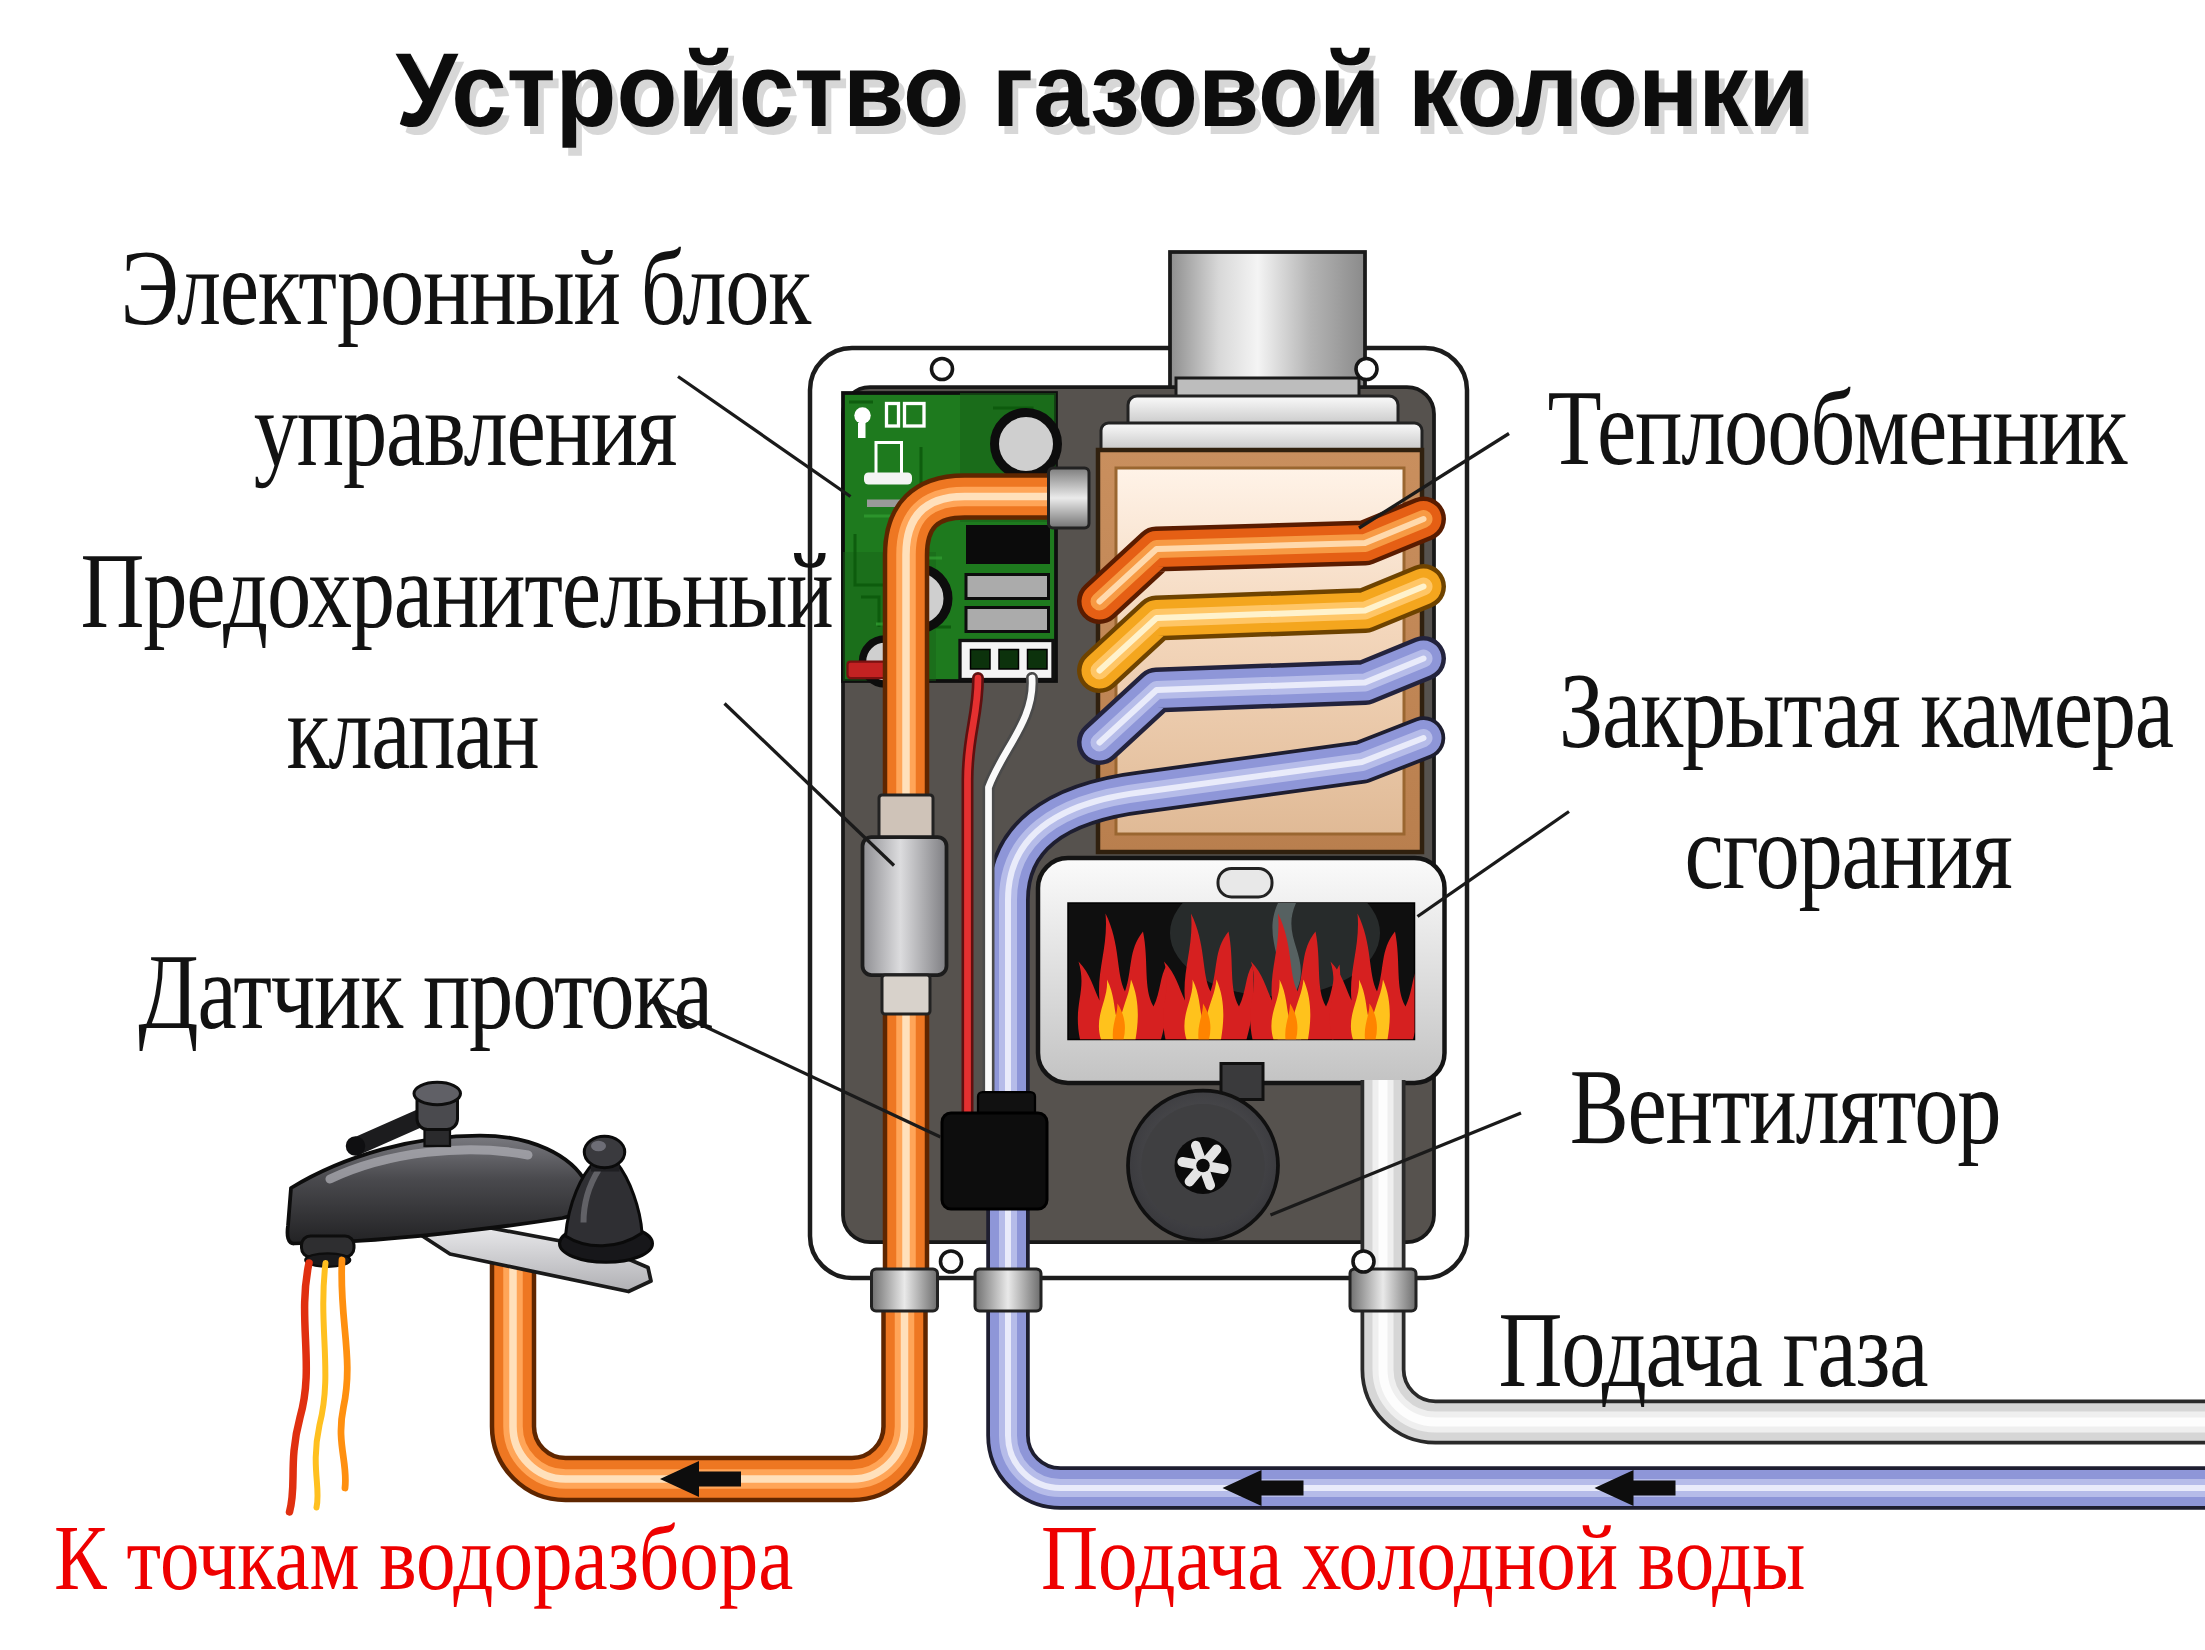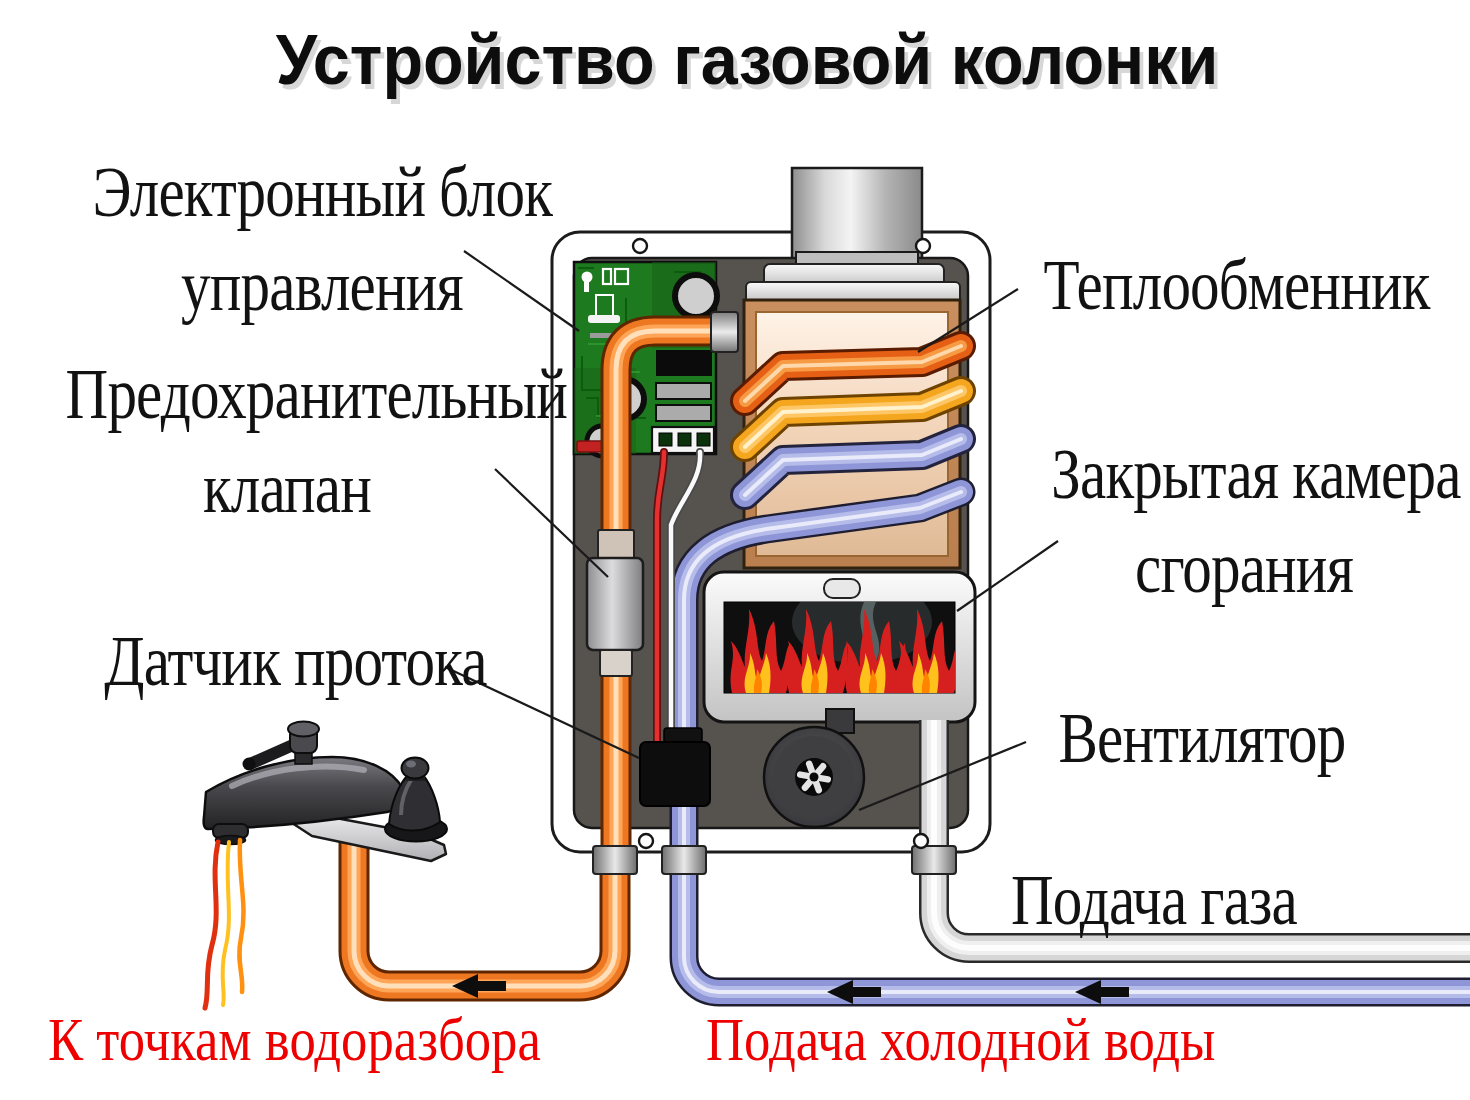--- a/index.html
+++ b/index.html
@@ -1,18 +1,18 @@
 <!DOCTYPE html>
 <html><head>
 <meta charset="utf-8">
 <style>
   html,body{margin:0;padding:0;}
   body{width:1470px;height:1100px;background:#ffffff;position:relative;overflow:hidden;
        font-family:"Liberation Serif",serif;}
-  .stage{position:absolute;left:12px;top:0;width:1302px;height:1100px;}
+  .stage{position:absolute;left:0;top:0;width:1302px;height:1100px;}
   svg.diagram{position:absolute;left:0;top:0;z-index:1;}
   .title{position:absolute;left:0;top:20px;width:1470px;text-align:center;z-index:2;
          font-family:"Liberation Sans",sans-serif;font-weight:bold;font-size:70px;
          color:#0d0d0d;transform:scaleX(0.95);transform-origin:50% 0;
          text-shadow:4px 5px 0 rgba(150,150,150,0.38);white-space:nowrap;}
   .lbl{position:absolute;z-index:2;color:#121212;font-size:72px;line-height:1.3;
        text-align:center;transform:scaleX(0.82);transform-origin:50% 0;letter-spacing:-1px;}
   .lbl-red{position:absolute;z-index:2;color:#ee0000;font-size:62px;line-height:1.2;
        transform:scaleX(0.85);transform-origin:0 0;white-space:nowrap;}
   .nowrap{white-space:nowrap;}

